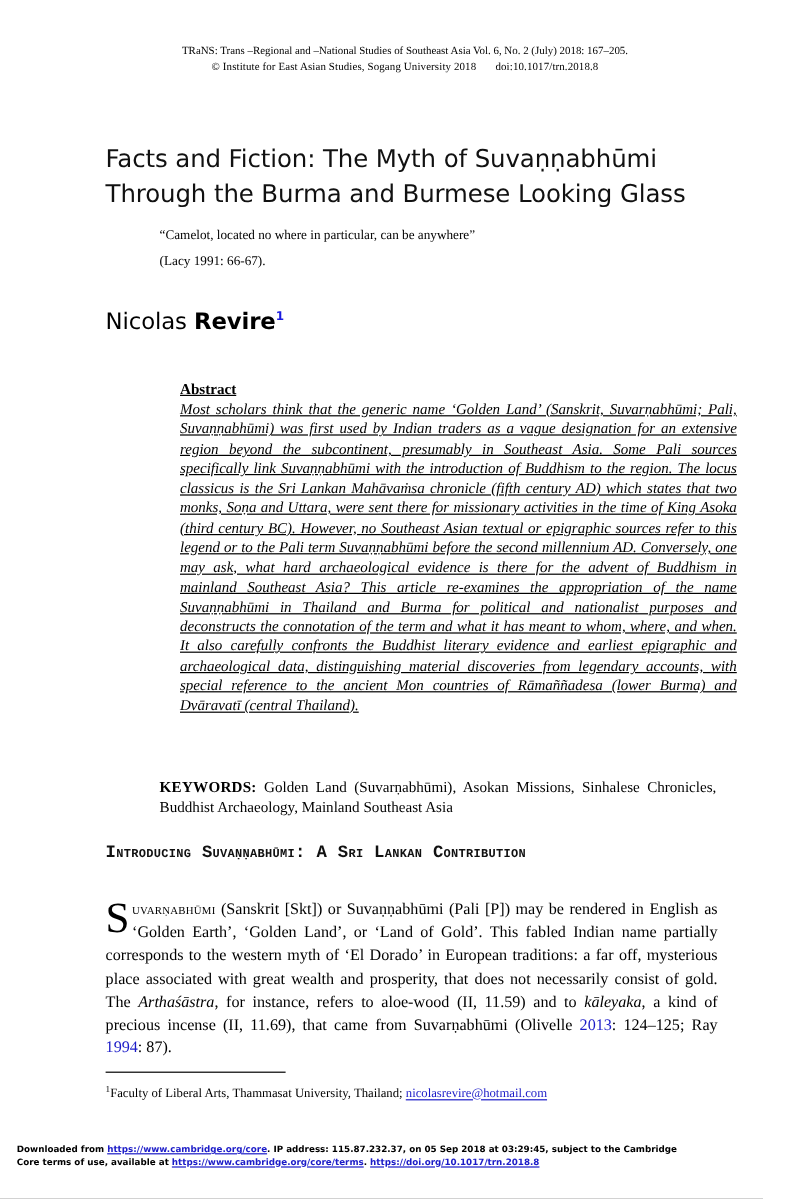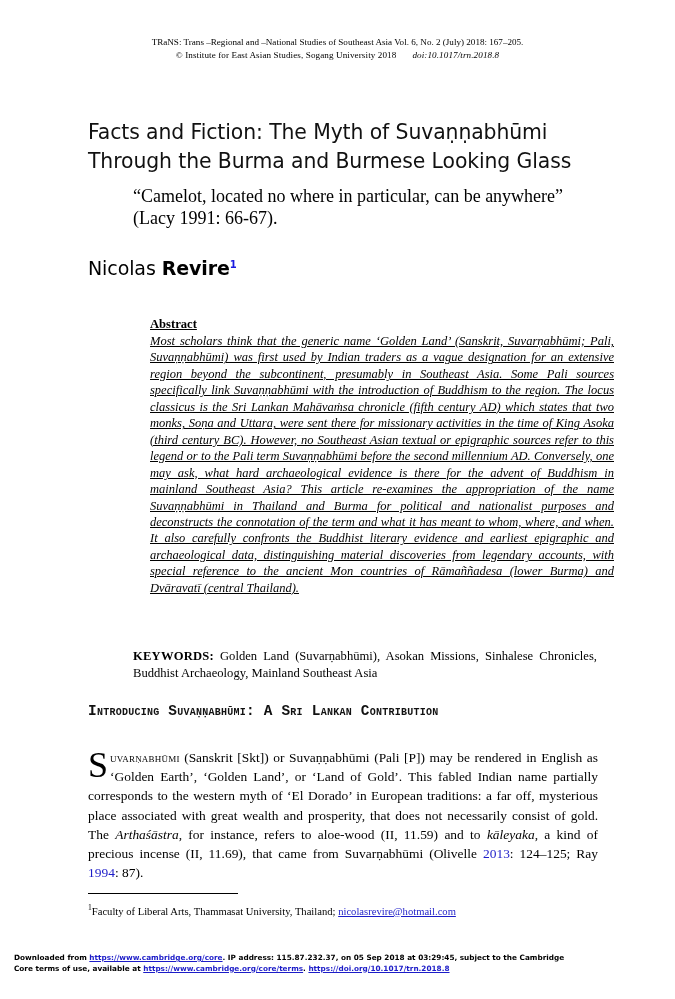--- a/index.html
+++ b/index.html
@@ -24,21 +24,21 @@
     left: 0;
     top: 36px;
     width: 675px;
     text-align: center;
     font-family: "Liberation Serif", serif;
     font-size: 9.1px;
     line-height: 13.2px;
     color: #000;
   }
   .runhead .line2 { letter-spacing: 0.1px; }
-  .runhead .doi { margin-left: 16px; font-style: italic; }
+  .runhead .doi { margin-left: 16px; }
 
   
   .title {
     position: absolute;
     left: 88px;
     top: 104px;
     width: 510px;
     font-family: "DejaVu Sans", sans-serif;
     font-size: 20.4px;
     line-height: 29px;
@@ -46,21 +46,21 @@
     letter-spacing: -0.1px;
     color: #111;
   }
 
   
   .epigraph {
     position: absolute;
     left: 133px;
     top: 186px;
     width: 465px;
-    font-size: 18px;
+    font-size: 11px;
     line-height: 21px;
   }
   .epigraph .src {
     display: block;
     text-align: left;
     margin-top: 1px;
   }
 
   
   .author {

